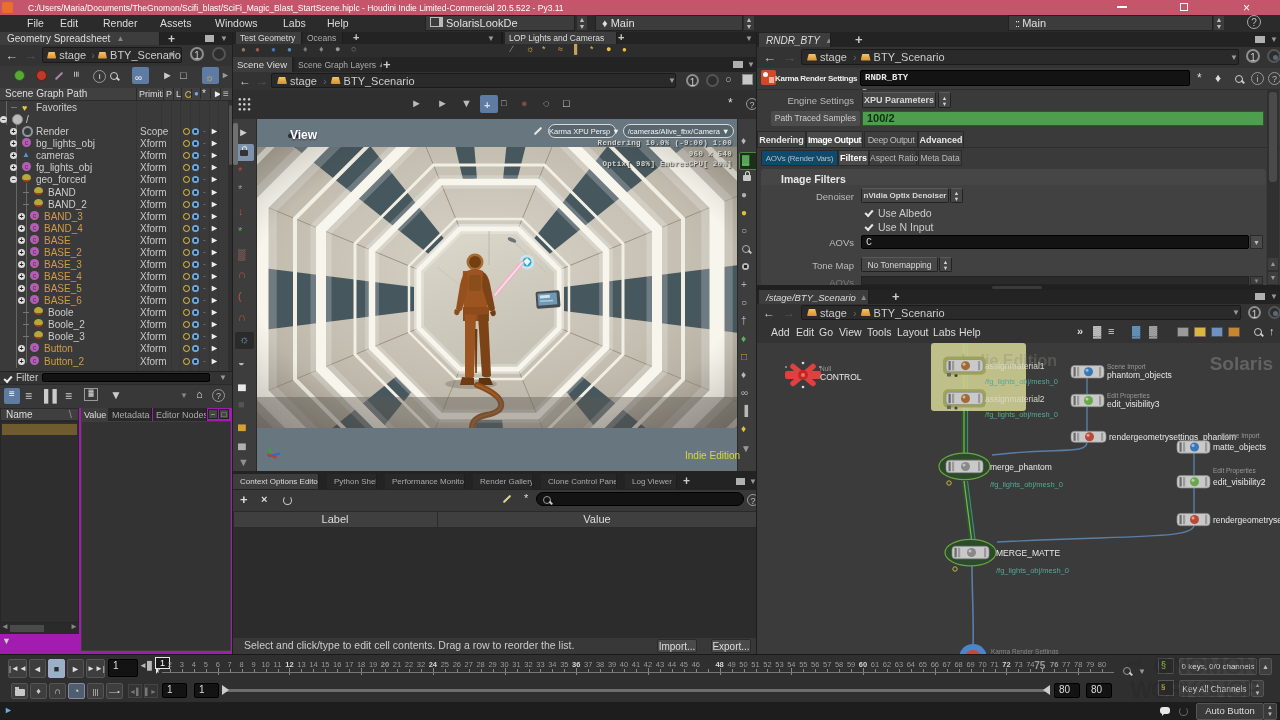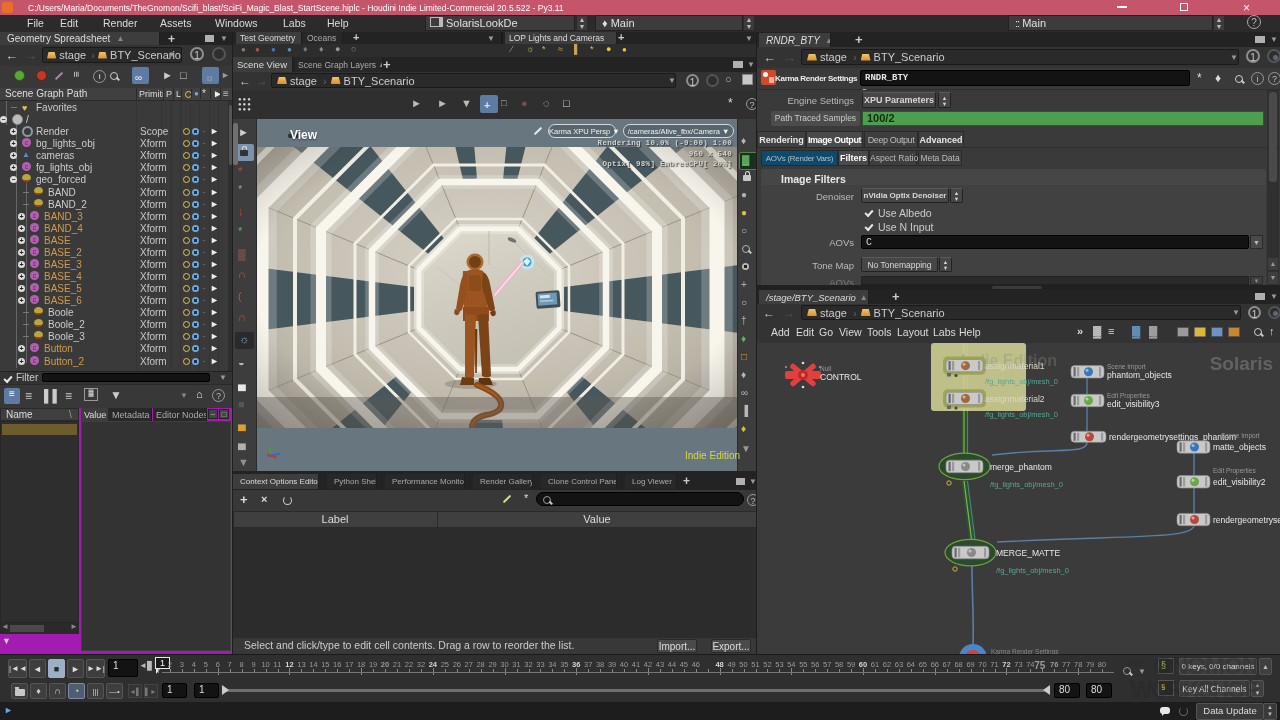--- a/index.html
+++ b/index.html
@@ -1208,21 +1208,21 @@
  <div class="a" style="left:1158px;top:25px;width:16px;height:16px;background:#2a2a2a;border:1px solid #555;">
       <span style="position:absolute;left:2px;top:1px;color:#d8c43c;font-size:8px;">§</span>
     </div>
  <div class="a" style="left:1179px;top:25px;width:71px;height:17px;background:#3f3f3f;border:1px solid #555;border-radius:2px;color:#ddd;font-size:8.5px;text-align:center;line-height:16px;">Key All Channels</div>
  <div class="a" style="left:1251px;top:25px;width:13px;height:17px;background:#3f3f3f;border:1px solid #555;border-radius:2px;color:#bbb;font-size:6px;text-align:center;line-height:8px;">▲<br>▼</div>
 </div>
 <div class="a" id="statusbar" style="left:0;top:702px;width:1280px;height:18px;background:#1d1d1d;">
     <span style="position:absolute;left:4px;top:3px;color:#6fa8dc;font-size:9px;">►</span>
 <b class="bub" style="left:1160px;top:5px;"></b>
 <b class="ref" style="left:1179px;top:5px;border-color:#666;border-top-color:transparent;"></b>
-<div style="position:absolute;left:1196px;top:1px;width:66px;height:15px;background:#3a3a3a;border:1px solid #555;border-radius:2px;color:#ddd;font-size:9.5px;text-align:center;line-height:14px;">Data Update</div>
+<div style="position:absolute;left:1196px;top:1px;width:66px;height:15px;background:#3a3a3a;border:1px solid #555;border-radius:2px;color:#ddd;font-size:9.5px;text-align:center;line-height:14px;">Auto Button</div>
 <div style="position:absolute;left:1263px;top:1px;width:12px;height:15px;background:#3a3a3a;border:1px solid #555;border-radius:2px;color:#bbb;font-size:6px;text-align:center;line-height:7px;">▲<br>▼</div>
   </div>
 <div class="a" style="left:1080px;top:648px;width:180px;height:60px;opacity:0.32;pointer-events:none;">
 <svg width="180" height="60" viewBox="0 0 180 60">
 <text x="178" y="26" text-anchor="end" font-family="Liberation Sans" font-size="24" font-weight="bold" fill="#242424" opacity="0.85" letter-spacing="-1">GNOMON</text>
 <text x="178" y="50" text-anchor="end" font-family="Liberation Sans" font-size="24" font-weight="bold" fill="#242424" opacity="0.85" letter-spacing="-2">WORKSHOP</text>
 <text x="62" y="18" text-anchor="end" font-family="Liberation Sans" font-size="8" font-weight="bold" fill="#242424">THE</text>
 </svg></div>
 
 </body></html>

